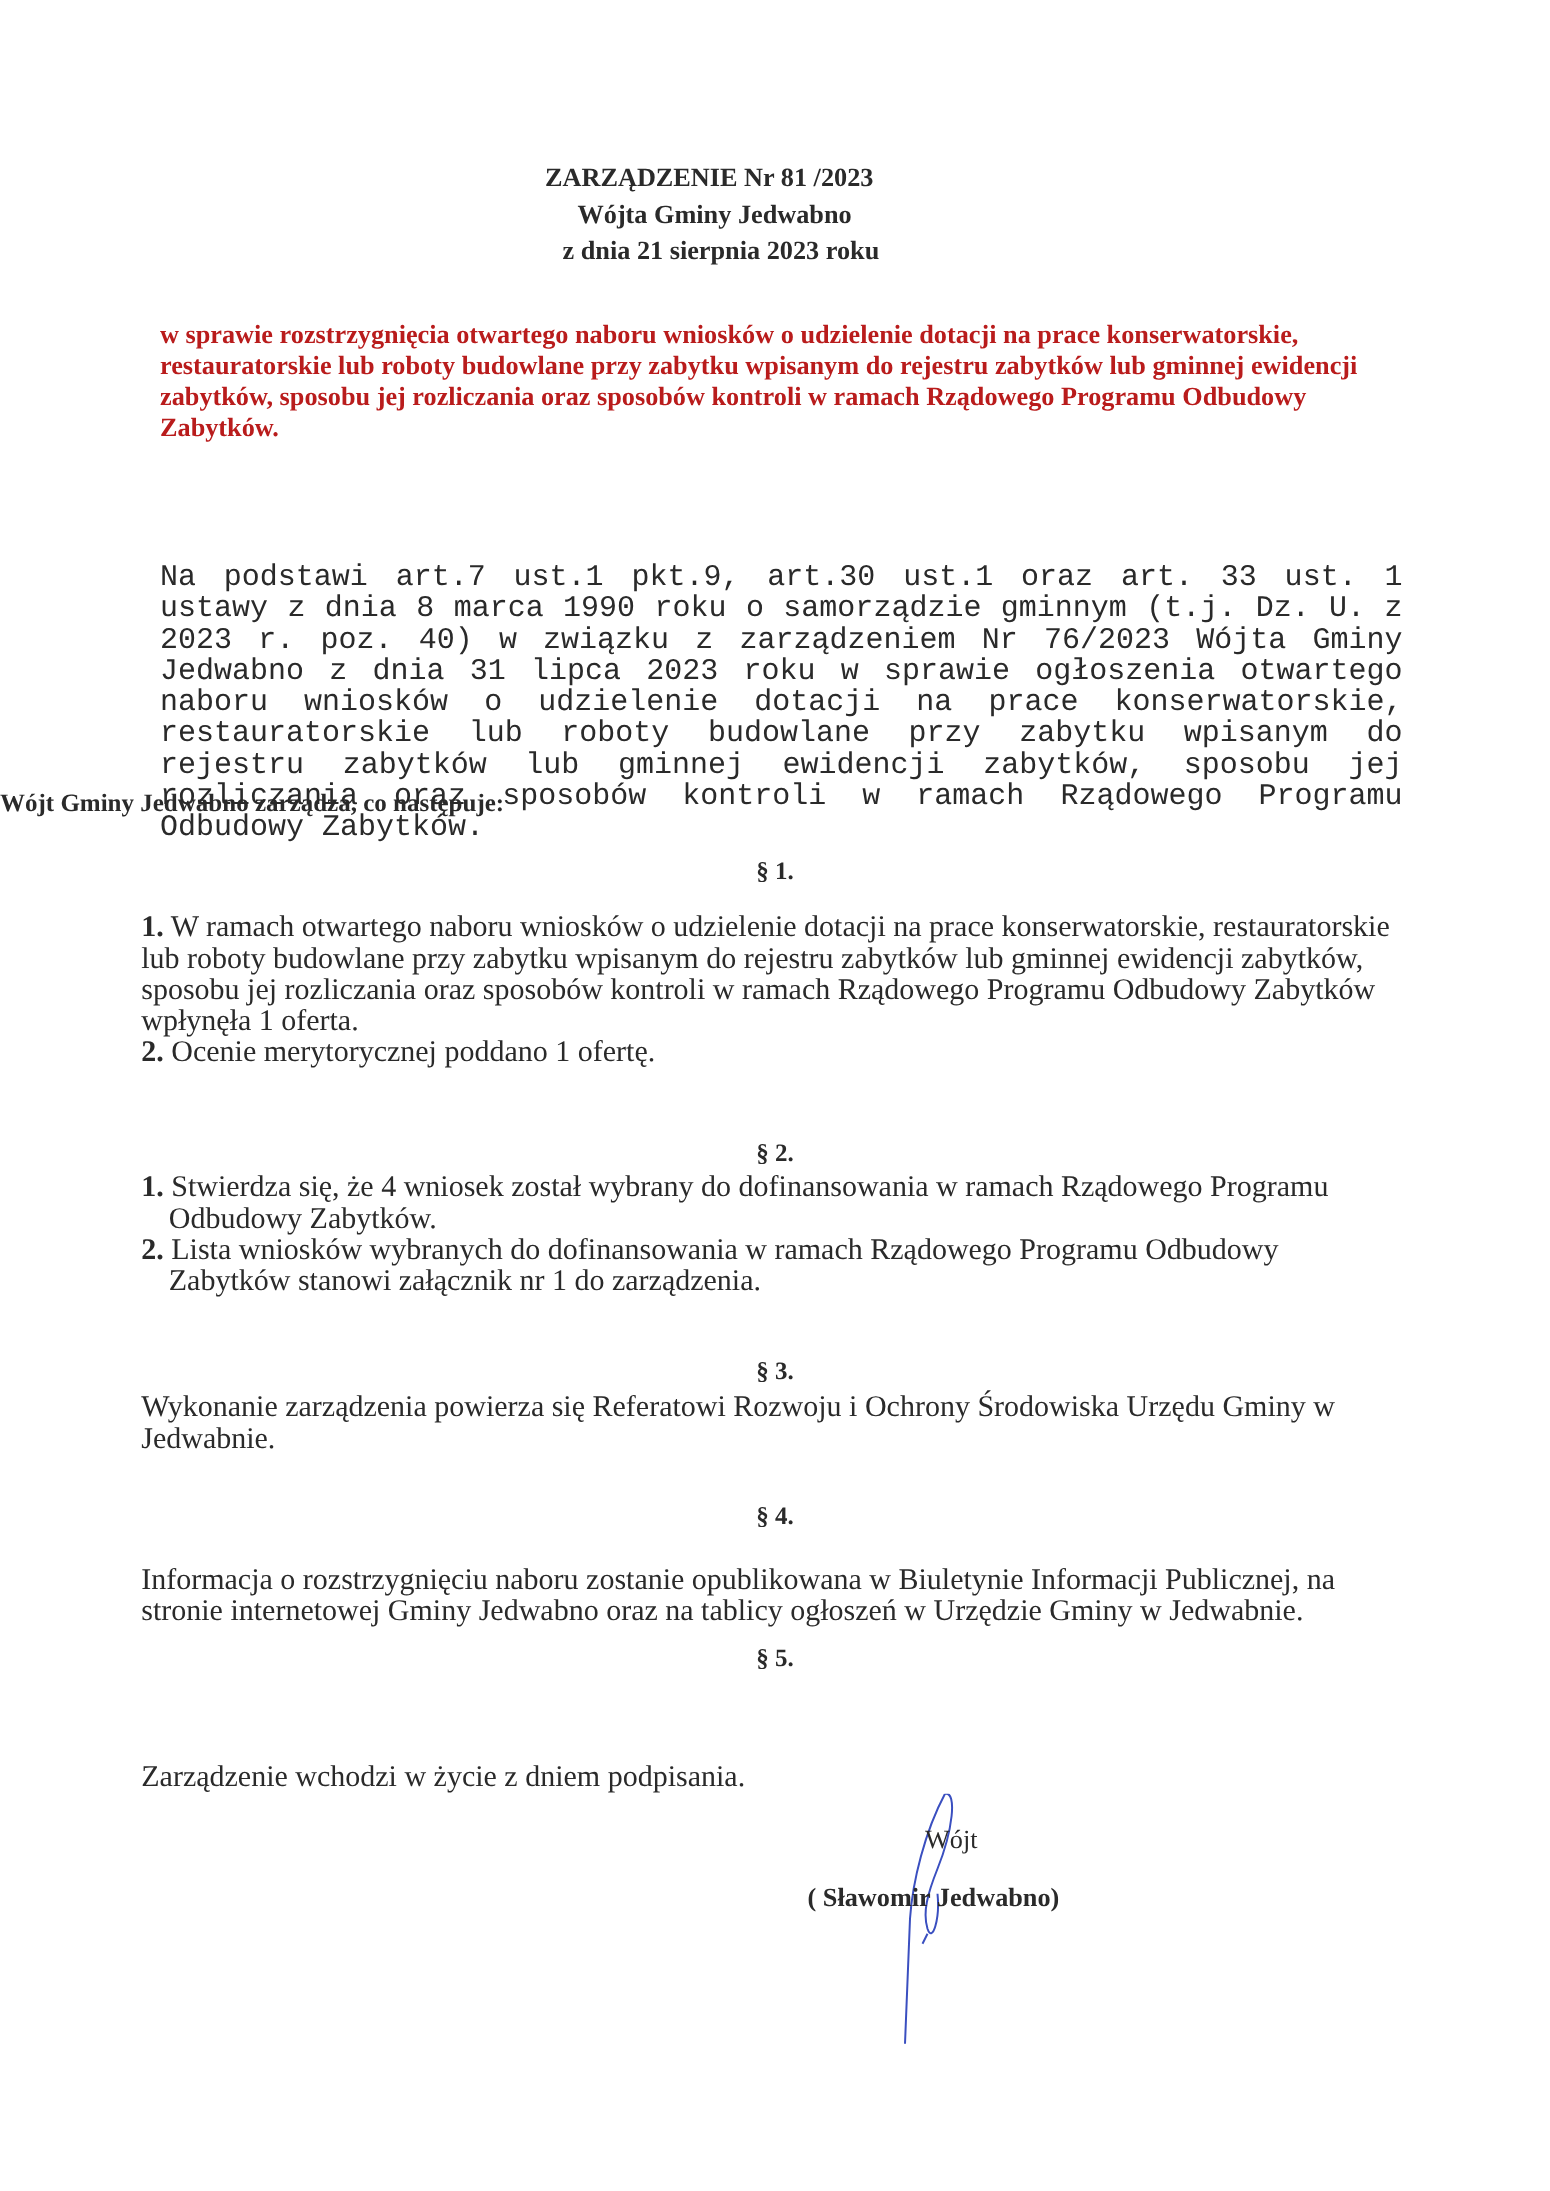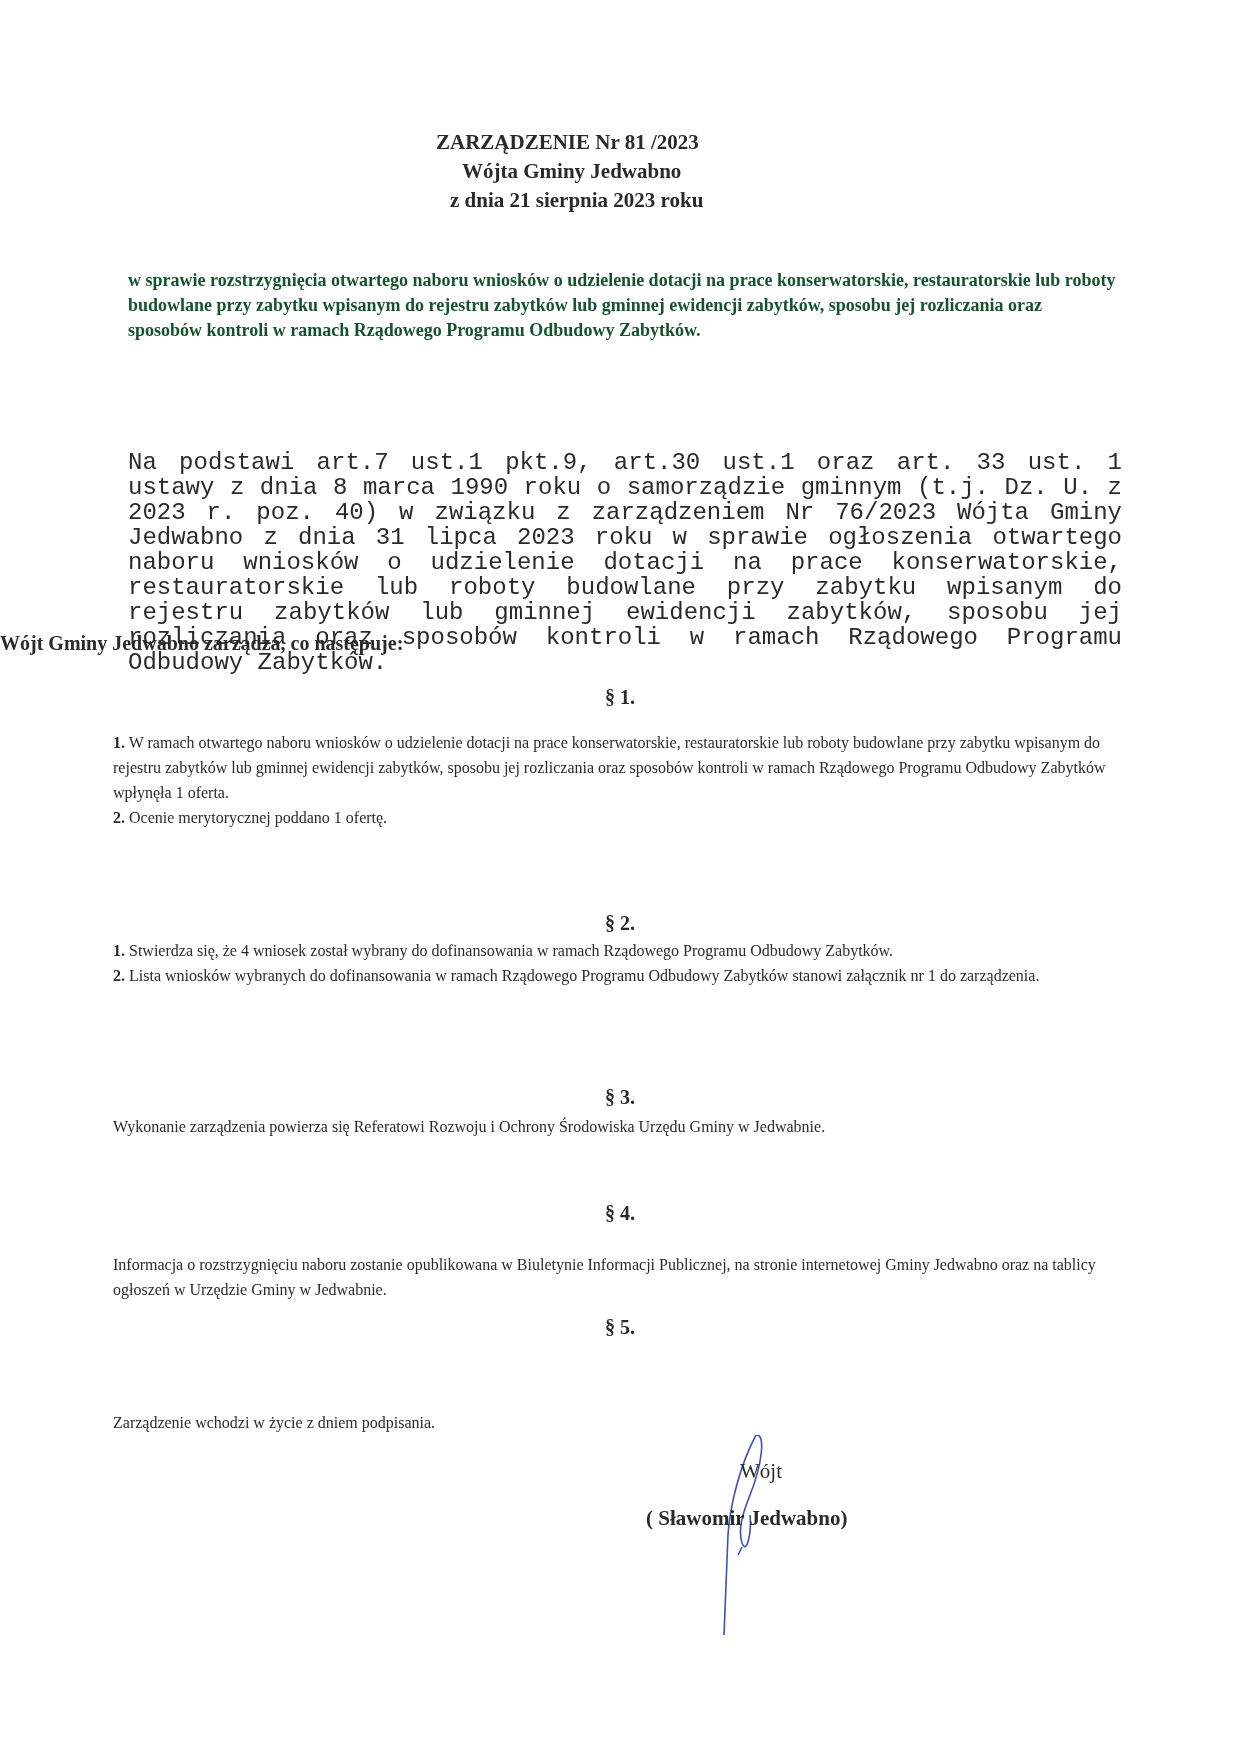--- a/index.html
+++ b/index.html
@@ -3,25 +3,25 @@
   <meta charset="utf-8">
   <style>
     html, body { margin: 0; padding: 0; background: #ffffff; }
     body { width: 1240px; height: 1753px; position: relative; overflow: hidden; color: #2a2a2a; }
     .page { position: absolute; left: 0; top: 0; width: 1240px; height: 1753px; background: #fff; }
     .serif { font-family: "Liberation Serif", "DejaVu Serif", serif; padding-left: 36px; }
     .header { position: absolute; left: 380px; top: 128px; width: 400px; font-weight: bold; font-size: 21px; line-height: 29px; }
     .header .l1 { padding-left: 56px; }
     .header .l2 { padding-left: 82px; }
     .header .l3 { padding-left: 70px; }
-    .subject { position: absolute; left: 128px; top: 268px; width: 990px; font-weight: bold; font-size: 18px; line-height: 25px; color: #14532d; }
+    .subject { position: absolute; left: 128px; top: 255px; width: 990px; font-weight: bold; font-size: 21px; line-height: 25px; color: #b91c1c; }
     .basis { position: absolute; left: 128px; top: 450px; width: 994px; font-size: 24px; line-height: 25px; text-align: justify; text-align-last: left; font-family: Liberation Mono, monospace; }
     .orders { position: absolute; left: 0; top: 632px; width: 1240px; text-align: left; font-weight: bold; font-size: 20px; }
     .sec-title { position: absolute; left: 0; width: 1240px; text-align: center; font-size: 20px; font-weight: bold; }
-    .para { position: absolute; left: 113px; width: 1010px; font-size: 16px; line-height: 25px; }
+    .para { position: absolute; left: 113px; width: 1010px; font-size: 24px; line-height: 25px; }
     .item { position: relative; padding-left: 0; }
     .item .num { font-weight: bold; }
     .hang { padding-left: 22px; text-indent: -22px; }
     .sig-title { position: absolute; left: 740px; top: 1459px; font-weight: normal; font-size: 21px; }
     .sig-name { position: absolute; left: 646px; top: 1506px; font-weight: bold; font-size: 21px; }
     .signature { position: absolute; left: 720px; top: 1435px; width: 80px; height: 210px; }
   </style>
 </head>
 <body>
 

